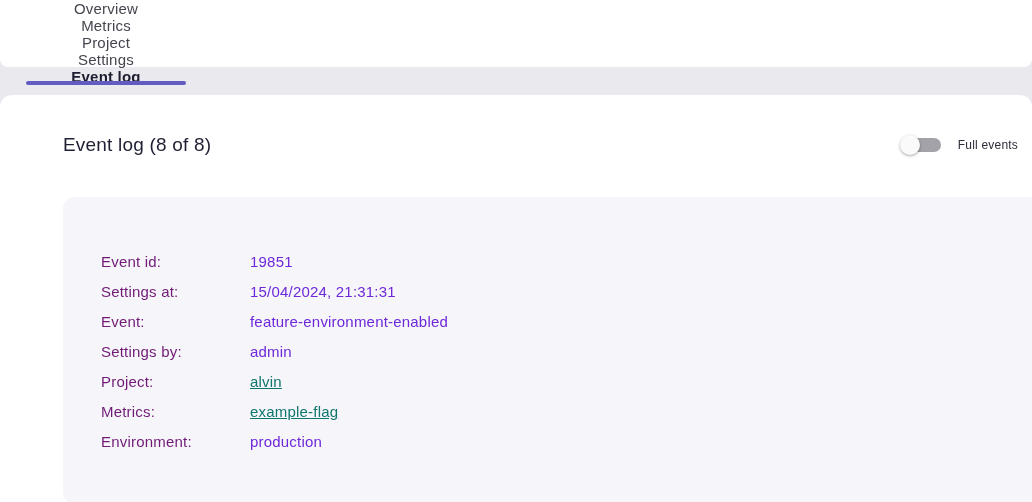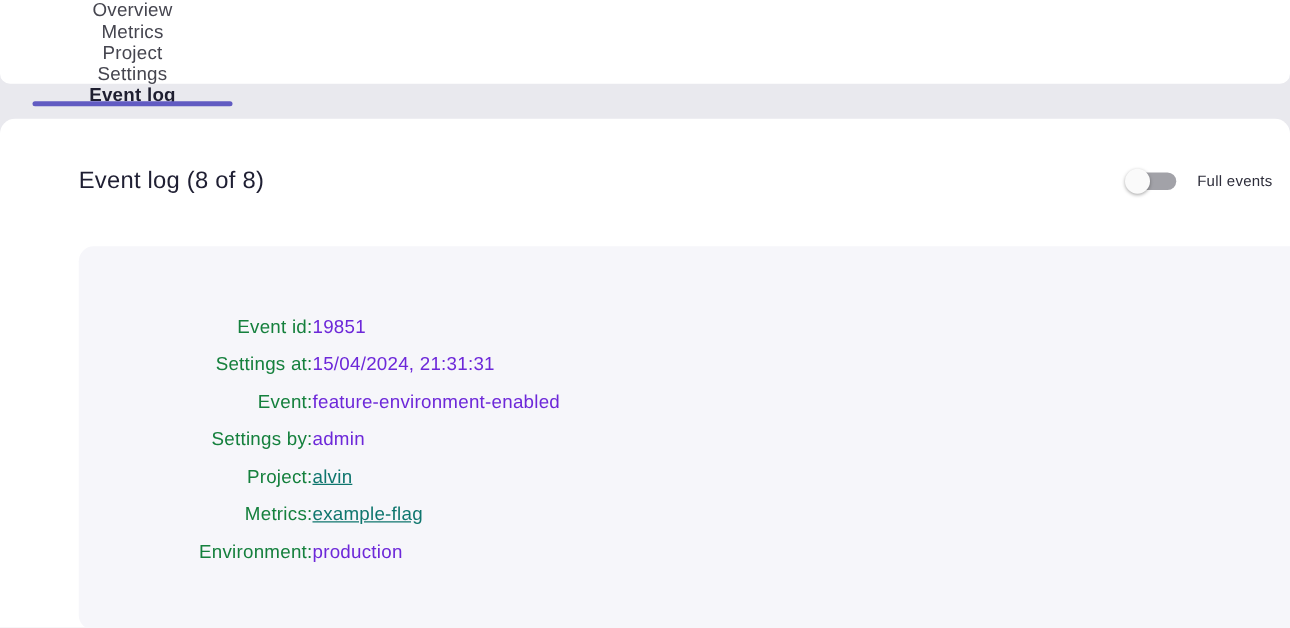--- a/index.html
+++ b/index.html
@@ -115,22 +115,21 @@
   .field-row {
     display: flex;
     height: 30px;
     align-items: center;
     font-size: 15px;
     letter-spacing: 0.2px;
   }
   .field-label {
     width: 149px;
     flex: 0 0 149px;
-    color: #15803d;
-    text-align: right;
+    color: #701a75;
   }
   .field-value {
     color: #6d28d9;
   }
   a.field-value {
     color: #0f766e;
     text-decoration: underline;
     cursor: pointer;
   }
 </style>

